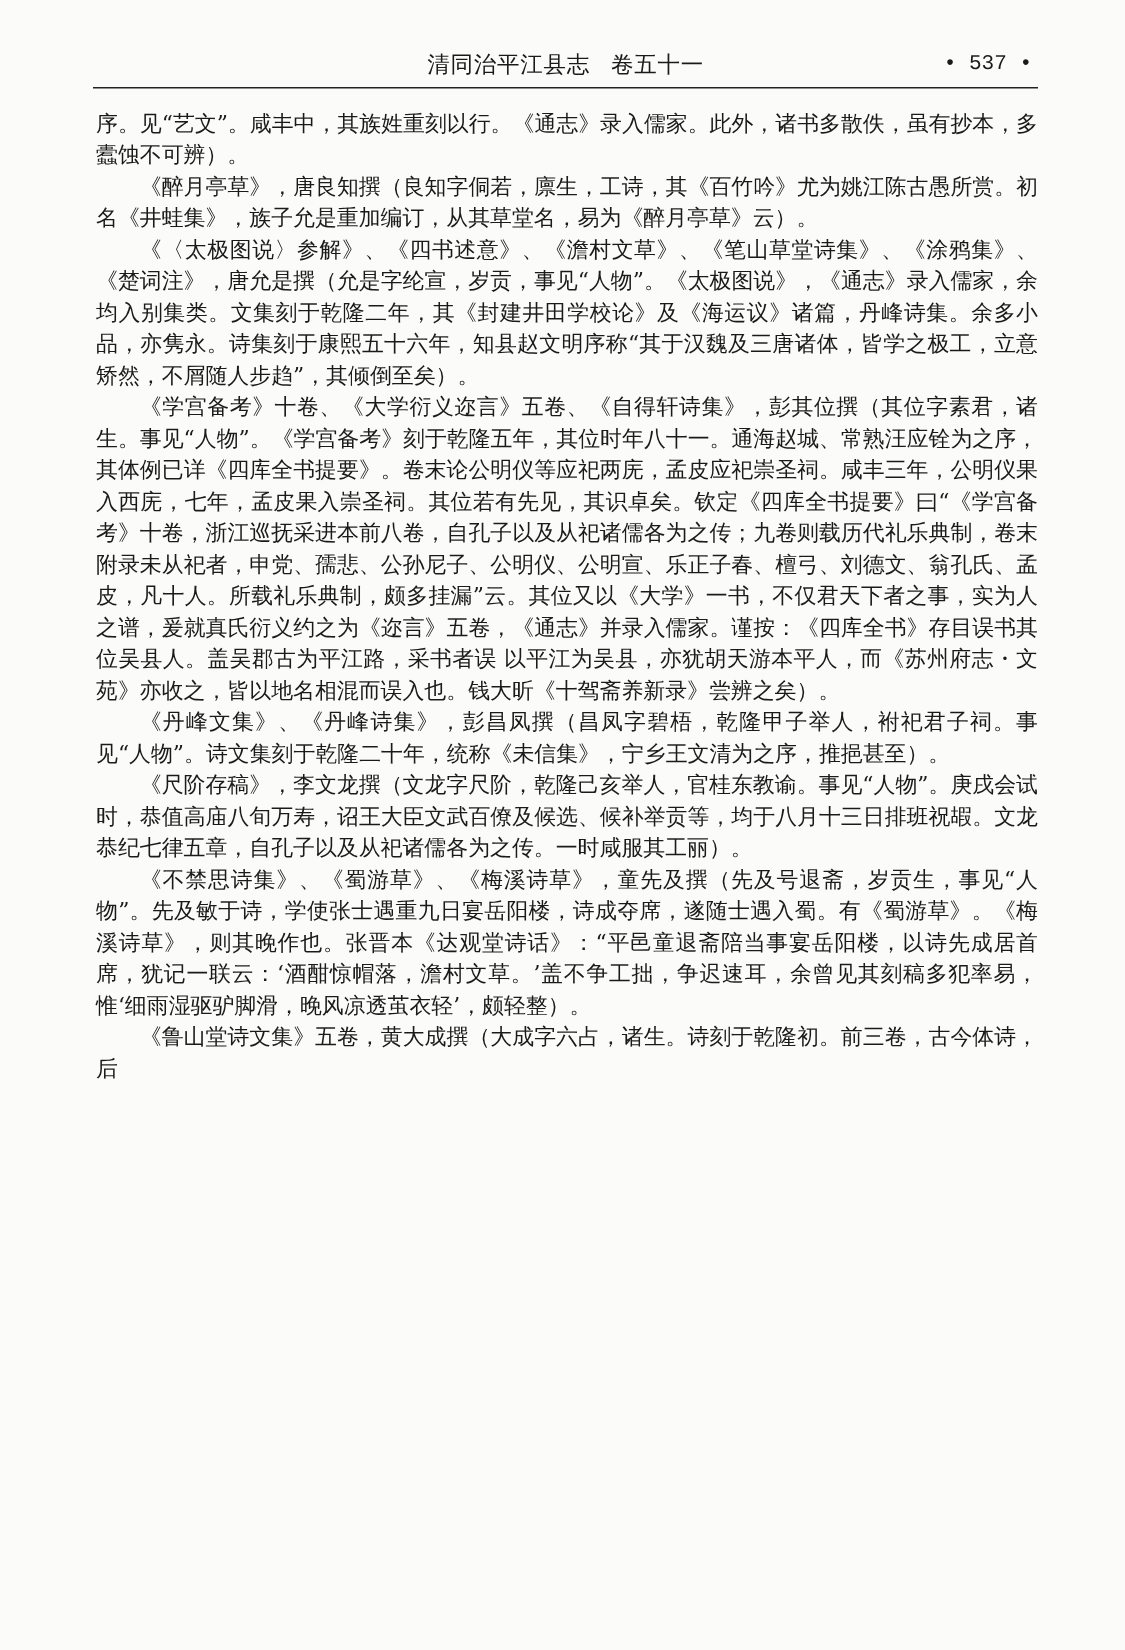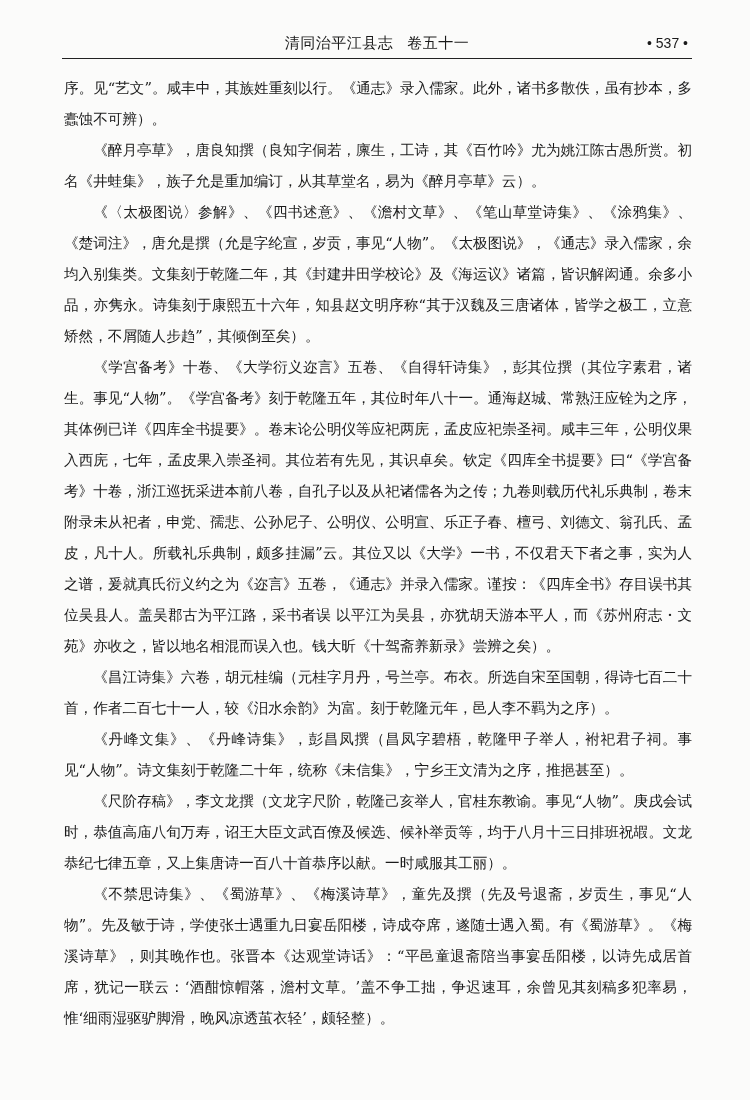--- a/index.html
+++ b/index.html
@@ -14,45 +14,45 @@
     position: absolute; left: 62px; top: 30px; width: 630px; height: 28px;
     border-bottom: 1.6px solid #222;
   }
   .header .title {
     position: absolute; left: 0; right: 0; top: 4px; text-align: center;
     font-size: 15px; letter-spacing: 0.5px;
   }
   .header .title .vol { margin-left: 14px; }
   .header .pageno {
     position: absolute; right: 4px; top: 5px; font-size: 14px;
-    font-family: Liberation Sans, sans-serif;
+    font-family: Liberation Mono, monospace;
   }
   .body {
     position: absolute; left: 64px; top: 72px; width: 628px;
-    font-size: 14.6px; line-height: 31px; text-align: justify;
+    font-size: 14.6px; line-height: 21px; text-align: justify;
     text-justify: inter-character;
   }
   .body p { margin: 0; }
   .body p.indent { text-indent: 2em; }
   .body p.cont { text-indent: 0; }
 </style>
 </head>
 <body>
 
 <div class="page">
   <div class="header">
     <div class="title">
       <span>清同治平江县志</span><span class="vol">卷五十一</span>
     </div>
     <div class="pageno">• 537 •</div>
   </div>
 
   <div class="body">
     <p class="cont">序。见“艺文”。咸丰中，其族姓重刻以行。《通志》录入儒家。此外，诸书多散佚，虽有抄本，多蠹蚀不可辨）。</p>
     <p class="indent">《醉月亭草》，唐良知撰（良知字侗若，廪生，工诗，其《百竹吟》尤为姚江陈古愚所赏。初名《井蛙集》，族子允是重加编订，从其草堂名，易为《醉月亭草》云）。</p>
-    <p class="indent">《〈太极图说〉参解》、《四书述意》、《澹村文草》、《笔山草堂诗集》、《涂鸦集》、《楚词注》，唐允是撰（允是字纶宣，岁贡，事见“人物”。《太极图说》，《通志》录入儒家，余均入别集类。文集刻于乾隆二年，其《封建井田学校论》及《海运议》诸篇，皆识解闳通。余多小品，亦隽永。诗集刻于康熙五十六年，知县赵文明序称“其于汉魏及三唐诸体，皆学之极工，立意矫然，不屑随人步趋”，其倾倒至矣）。</p>
+    <p class="indent">《〈太极图说〉参解》、《四书述意》、《澹村文草》、《笔山草堂诗集》、《涂鸦集》、《楚词注》，唐允是撰（允是字纶宣，岁贡，事见“人物”。《太极图说》，《通志》录入儒家，余均入别集类。文集刻于乾隆二年，其《封建井田学校论》及《海运议》诸篇，丹峰诗集。余多小品，亦隽永。诗集刻于康熙五十六年，知县赵文明序称“其于汉魏及三唐诸体，皆学之极工，立意矫然，不屑随人步趋”，其倾倒至矣）。</p>
     <p class="indent">《学宫备考》十卷、《大学衍义迩言》五卷、《自得轩诗集》，彭其位撰（其位字素君，诸生。事见“人物”。《学宫备考》刻于乾隆五年，其位时年八十一。通海赵城、常熟汪应铨为之序，其体例已详《四库全书提要》。卷末论公明仪等应祀两庑，孟皮应祀崇圣祠。咸丰三年，公明仪果入西庑，七年，孟皮果入崇圣祠。其位若有先见，其识卓矣。钦定《四库全书提要》曰“《学宫备考》十卷，浙江巡抚采进本前八卷，自孔子以及从祀诸儒各为之传；九卷则载历代礼乐典制，卷末附录未从祀者，申党、孺悲、公孙尼子、公明仪、公明宣、乐正子春、檀弓、刘德文、翁孔氏、孟皮，凡十人。所载礼乐典制，颇多挂漏”云。其位又以《大学》一书，不仅君天下者之事，实为人之谱，爰就真氏衍义约之为《迩言》五卷，《通志》并录入儒家。谨按：《四库全书》存目误书其位吴县人。盖吴郡古为平江路，采书者误 以平江为吴县，亦犹胡天游本平人，而《苏州府志・文苑》亦收之，皆以地名相混而误入也。钱大昕《十驾斋养新录》尝辨之矣）。</p>
-    <p class="indent">《昌江诗集》六卷，胡元桂编（元桂字月丹，号兰亭。布衣。所选自宋至国朝，得诗七百二十首，作者二百七十一人，较《汨水余韵》为富。刻于乾隆元年，邑人李不羁为之序）。</p>
     <p class="indent">《丹峰文集》、《丹峰诗集》，彭昌凤撰（昌凤字碧梧，乾隆甲子举人，袝祀君子祠。事见“人物”。诗文集刻于乾隆二十年，统称《未信集》，宁乡王文清为之序，推挹甚至）。</p>
-    <p class="indent">《尺阶存稿》，李文龙撰（文龙字尺阶，乾隆己亥举人，官桂东教谕。事见“人物”。庚戌会试时，恭值高庙八旬万寿，诏王大臣文武百僚及候选、候补举贡等，均于八月十三日排班祝嘏。文龙恭纪七律五章，又上集唐诗一百八十首恭序以献。一时咸服其工丽）。</p>
+    <p class="indent">《尺阶存稿》，李文龙撰（文龙字尺阶，乾隆己亥举人，官桂东教谕。事见“人物”。庚戌会试时，恭值高庙八旬万寿，诏王大臣文武百僚及候选、候补举贡等，均于八月十三日排班祝嘏。文龙恭纪七律五章，自孔子以及从祀诸儒各为之传。一时咸服其工丽）。</p>
     <p class="indent">《不禁思诗集》、《蜀游草》、《梅溪诗草》，童先及撰（先及号退斋，岁贡生，事见“人物”。先及敏于诗，学使张士遇重九日宴岳阳楼，诗成夺席，遂随士遇入蜀。有《蜀游草》。《梅溪诗草》，则其晚作也。张晋本《达观堂诗话》：“平邑童退斋陪当事宴岳阳楼，以诗先成居首席，犹记一联云：‘酒酣惊帽落，澹村文草。’盖不争工拙，争迟速耳，余曾见其刻稿多犯率易，惟‘细雨湿驱驴脚滑，晚风凉透茧衣轻’，颇轻整）。</p>
+    <p class="indent">《鲁山堂诗文集》五卷，黄大成撰（大成字六占，诸生。诗刻于乾隆初。前三卷，古今体诗，后</p>
   </div>
 </div>
 
 </body></html>

